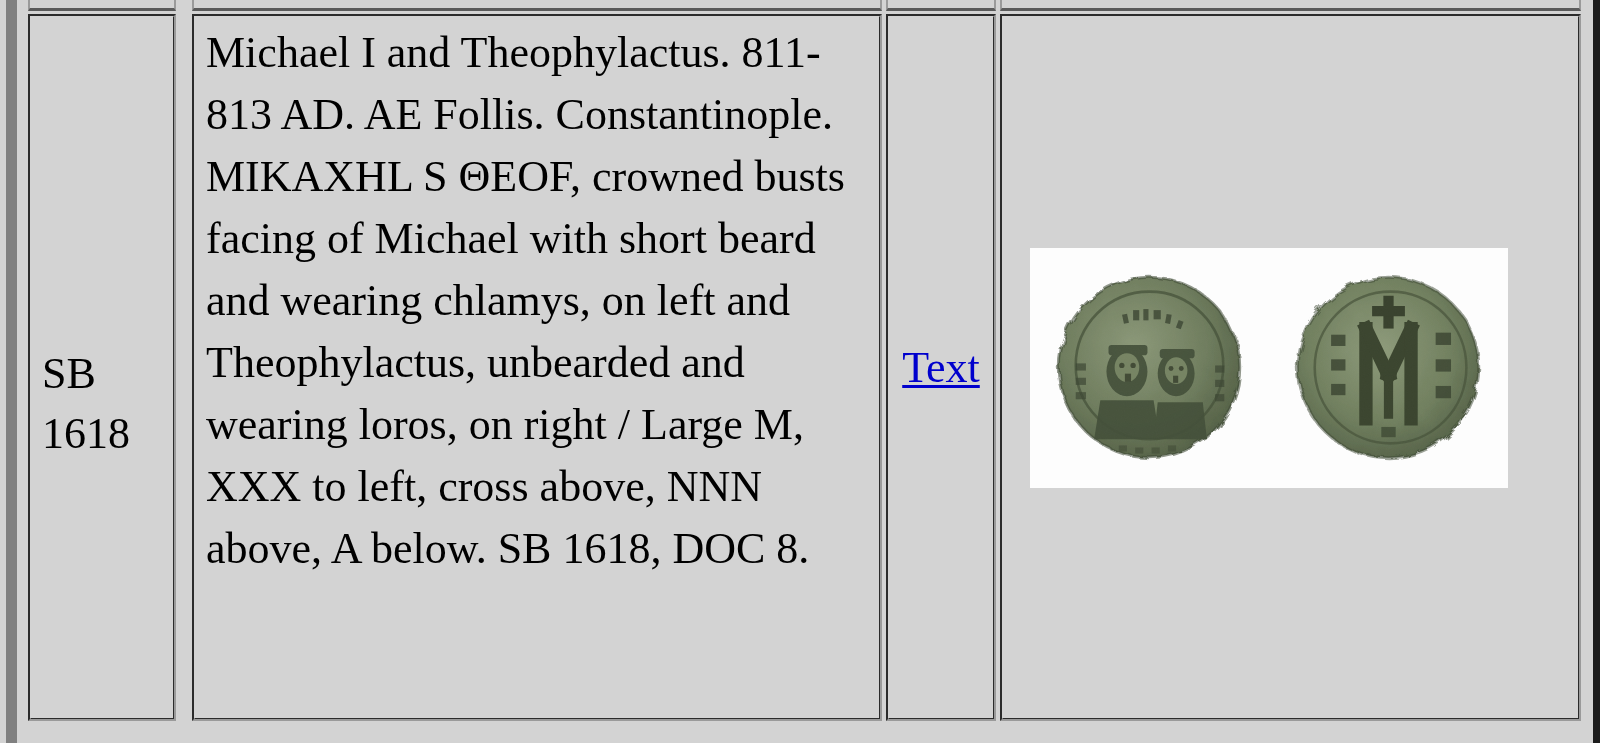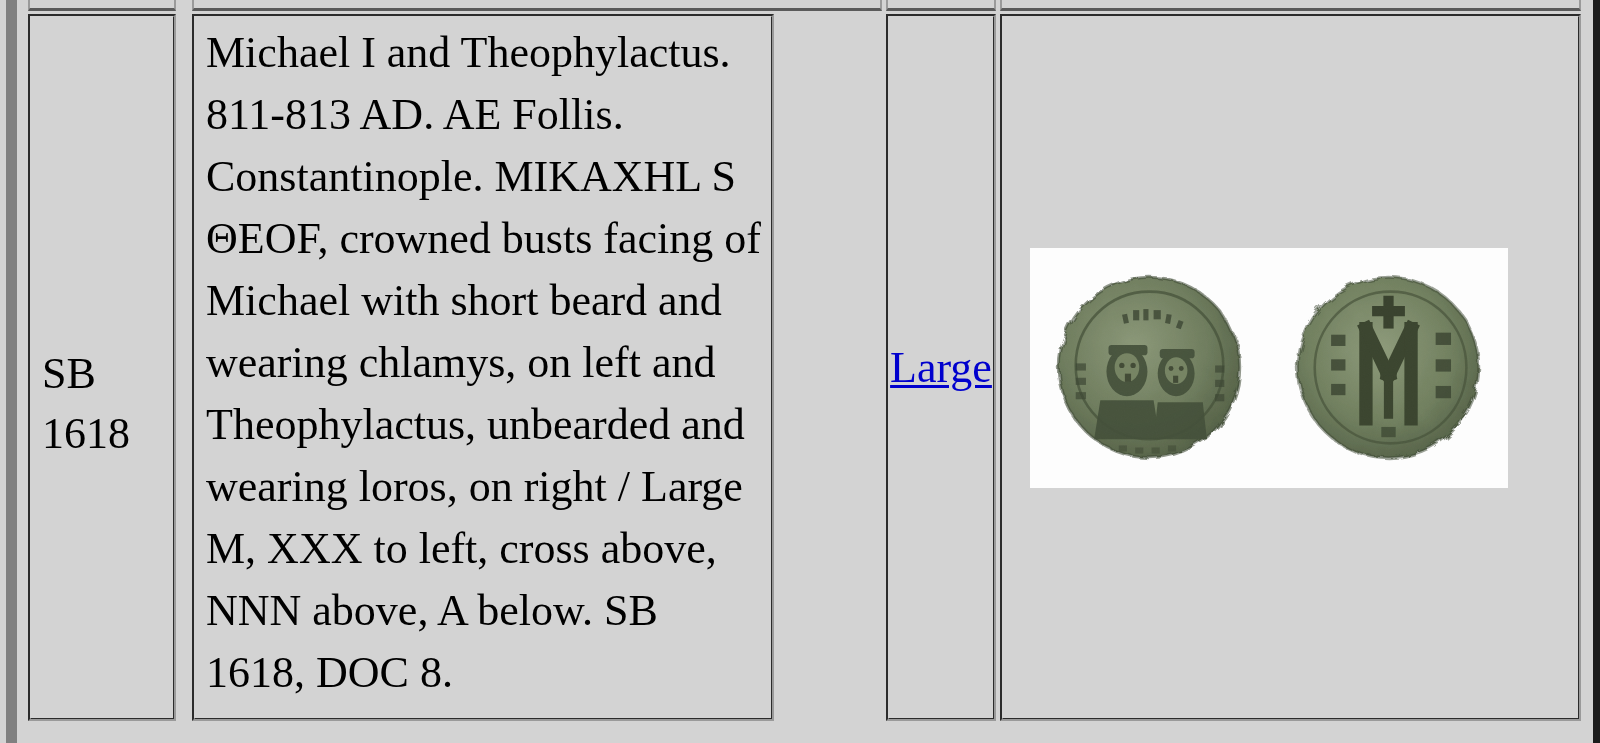--- a/index.html
+++ b/index.html
@@ -89,21 +89,21 @@
     position: absolute;
     left: 0; top: 0; right: 0; bottom: 0;
     border: 1px solid transparent;
     border-right-color: #2b2b2b;
     border-bottom-color: #2b2b2b;
     pointer-events: none;
   }
 
   
   .c-ref   { left: 0px;    width: 148px; }
-  .c-desc  { left: 164px;  width: 582px; }
+  .c-desc  { left: 164px;  width: 690px; }
   .c-link  { left: 858px;  width: 110px; }
   .c-img   { left: 972px;  width: 581px; }
 
   .ref-inner {
     height: 100%;
     display: flex;
     align-items: center;
     justify-content: flex-start;
     padding-left: 12px;
     box-sizing: border-box;
@@ -197,21 +197,21 @@
     </div>
 
     <div class="cell c-desc">
       <div class="desc-inner">
         <div class="desc-text">Michael I and Theophylactus. 811-813 AD. AE Follis. Constantinople. MIKAXHL S ΘEOF, crowned busts facing of Michael with short beard and wearing chlamys, on left and Theophylactus, unbearded and wearing loros, on right / Large M, XXX to left, cross above, NNN above, A below. SB 1618, DOC 8.</div>
       </div>
     </div>
 
     <div class="cell c-link">
       <div class="link-inner">
-        <a class="link-text" href="#">Large</a>
+        <a class="link-text" href="#">Text</a>
       </div>
     </div>
 
     <div class="cell c-img">
       <div class="img-inner">
         <div class="coin-plate" title="Byzantine AE Follis of Michael I and Theophylactus, obverse and reverse">
 
           <div class="coin">
             <svg viewBox="0 0 200 200" aria-hidden="true">
               <defs>

